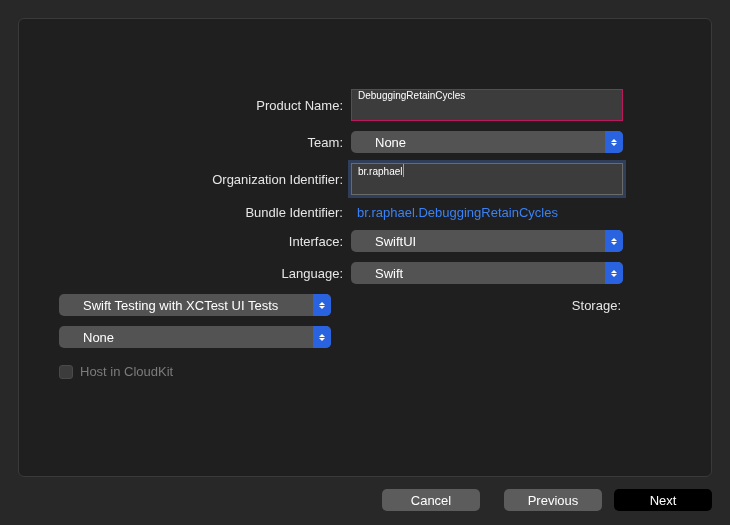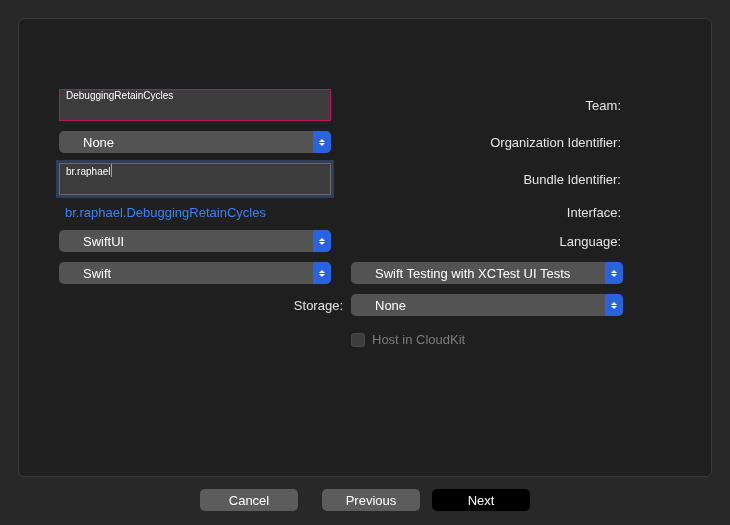--- a/index.html
+++ b/index.html
@@ -118,21 +118,21 @@
     background: #3c3c3c;
     border: 1px solid #4a4a4a;
   }
   .checkbox-label {
     color: #7c7c7c;
     font-size: 13px;
     text-align: right;
   }
   .footer {
     display: flex;
-    justify-content: center;
+    justify-content: flex-end;
     margin-top: 12px;
     gap: 24px;
   }
   .footer .right { display: flex; gap: 12px; }
   .btn {
     width: 98px;
     height: 22px;
     border-radius: 5px;
     border: none;
     font-size: 13px;
@@ -150,20 +150,21 @@
   .val { white-space: pre; }
 </style>
 </head>
 <body>
 
 <div class="window">
 
   <div class="panel">
     <div class="form">
 
+      <div class="label">Product Name:</div>
       <div class="input">
         <span class="val">DebuggingRetainCycles</span>
       </div>
 
       <div class="label">Team:</div>
       <div class="select">
         <span class="val">None</span>
         <span class="select-end">
           <span class="tri up"></span>
             <span class="tri down"></span>

